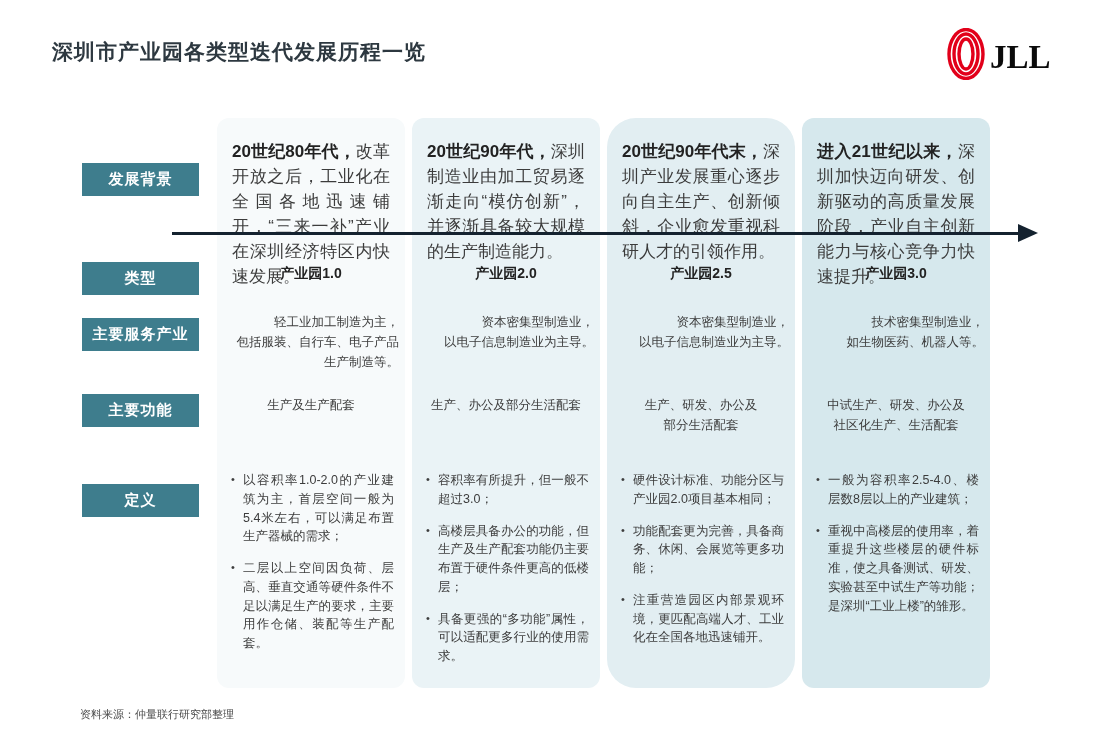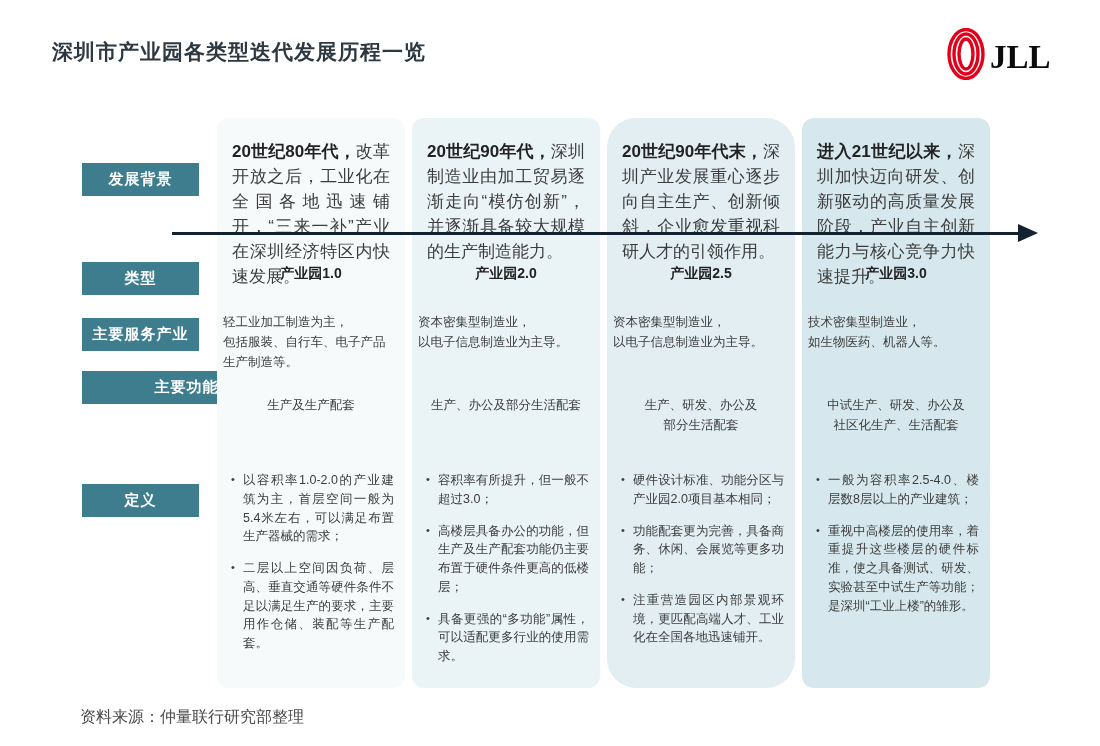--- a/index.html
+++ b/index.html
@@ -36,53 +36,53 @@
   .sec-era{
     position:absolute;top:22px;left:15px;right:15px;font-size:17px;line-height:1.47;
     text-align:justify;color:#3c3c3c;
   }
   .sec-era .era-bold{font-weight:bold;color:#222;}
   .sec-type{
     position:absolute;top:147px;left:0;right:0;text-align:center;
     font-size:14px;font-weight:bold;color:#222;
   }
   .sec-industry{
-    position:absolute;top:194px;left:6px;right:6px;text-align:left;
+    position:absolute;top:194px;left:6px;right:6px;text-align:right;
     font-size:12.5px;line-height:1.6;white-space:pre-line;color:#3c3c3c;
   }
   .sec-func{
     position:absolute;top:277px;left:6px;right:6px;text-align:center;
     font-size:12.5px;line-height:1.6;white-space:pre-line;color:#3c3c3c;
   }
   .sec-def{
     position:absolute;top:353px;left:14px;right:11px;margin:0;padding:0;
     list-style:none;font-size:12.5px;line-height:1.5;text-align:justify;color:#3c3c3c;
   }
   .sec-def li{position:relative;padding-left:12px;margin-bottom:13px;}
   .sec-def li::before{content:"•";position:absolute;left:0;top:0;font-size:11px;color:#3c3c3c;}
-  .source-note{position:absolute;left:80px;top:707px;font-size:16px;color:var(--source-text,#4a4a4a);}
+  .source-note{position:absolute;left:80px;top:707px;font-size:11px;color:var(--source-text,#4a4a4a);}
 </style>
 </head>
 <body>
 
 <div class="page-title">深圳市产业园各类型迭代发展历程一览</div>
 
 <div class="logo">
   <svg viewBox="0 0 118 52">
     <ellipse cx="26" cy="26" rx="7" ry="15"></ellipse>
     <ellipse cx="26" cy="26" rx="12" ry="20"></ellipse>
     <ellipse cx="26" cy="26" rx="17" ry="24.5"></ellipse>
     <text x="50" y="40" font-size="33">JLL</text>
   </svg>
 </div>
 
 <div class="pill" style="top:163px;">发展背景</div>
 <div class="pill" style="top:262px;">类型</div>
 <div class="pill" style="top:318px;">主要服务产业</div>
-<div class="pill" style="top:371px;padding-left:46px;">主要功能</div>
+<div class="pill" style="top:394px;">主要功能</div>
 <div class="pill" style="top:484px;">定义</div>
 
 <div class="col col-1" style="background: rgb(247, 250, 251);">
   <div class="sec-era">
     <span class="era-bold">20世纪80年代，</span><span>改革开放之后，工业化在全国各地迅速铺开，“三来一补”产业在深圳经济特区内快速发展。</span>
   </div>
   <div class="sec-type">产业园1.0</div>
   <div class="sec-industry">轻工业加工制造为主，
 包括服装、自行车、电子产品
 生产制造等。</div>

